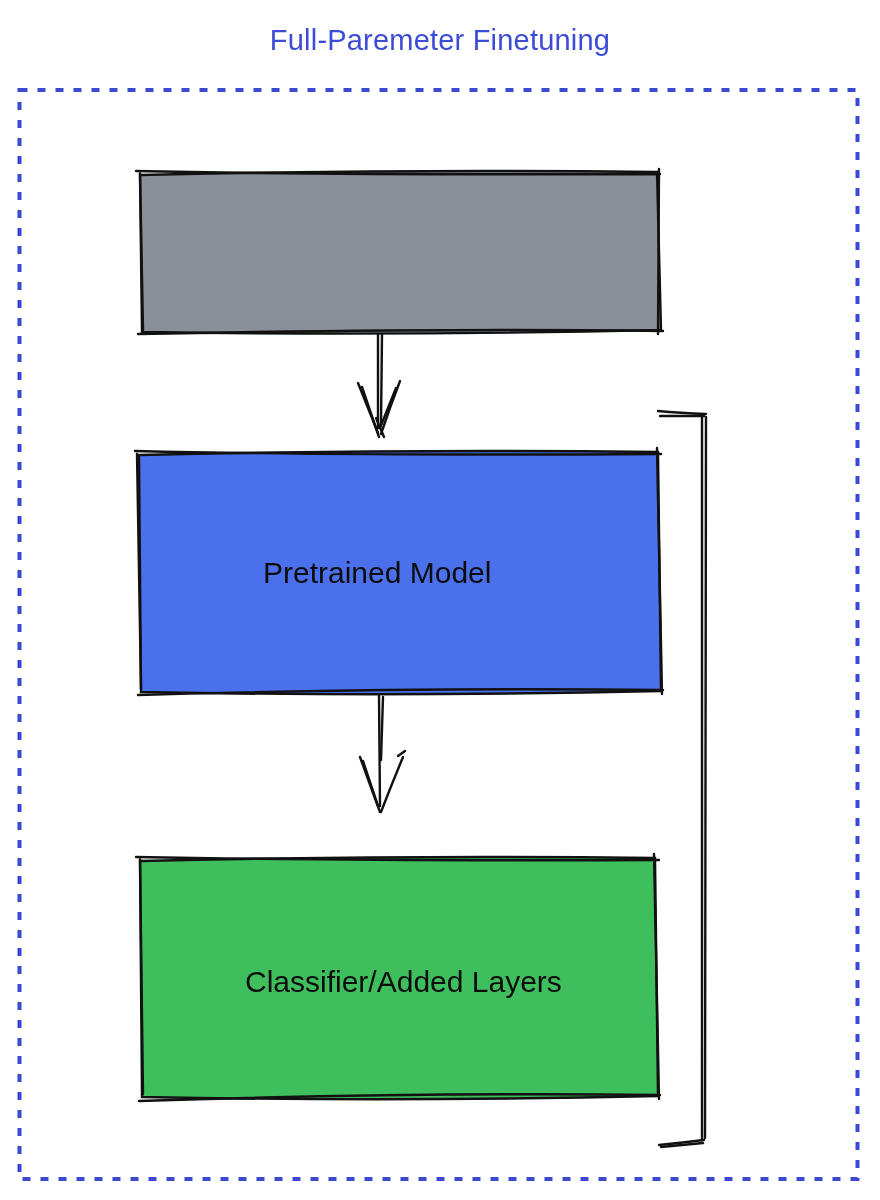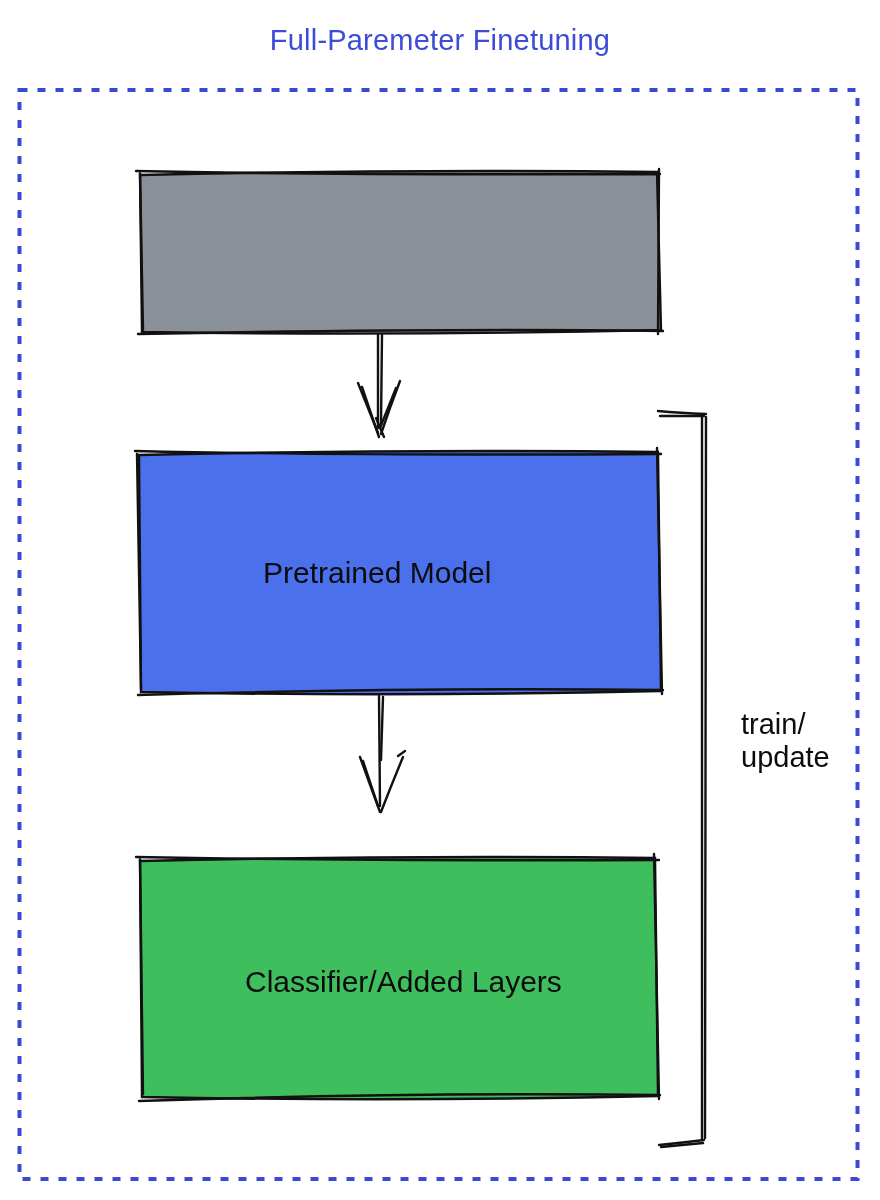--- a/index.html
+++ b/index.html
@@ -104,16 +104,14 @@
       <path d="M659,1145 Q680,1143 704,1140"></path>
       <path d="M661,1147 L703,1143"></path>
     </g>
   </svg>
 
 
   <div class="box-label label-pretrained">Pretrained Model</div>
 
   <div class="box-label label-classifier">Classifier/Added Layers</div>
 
-  <div class="bracket-label">train/
-update</div>
 
 </div>
 
 </body></html>

